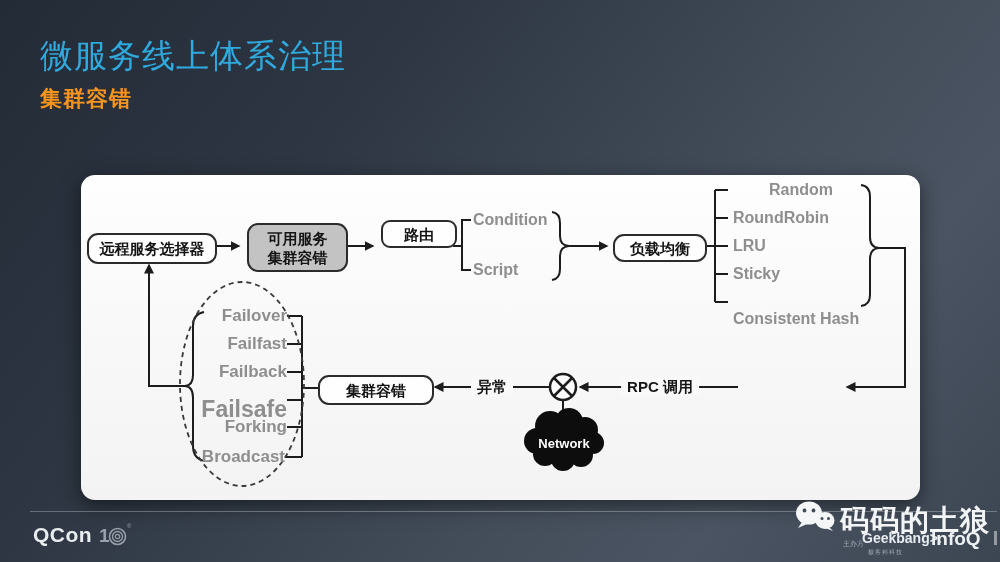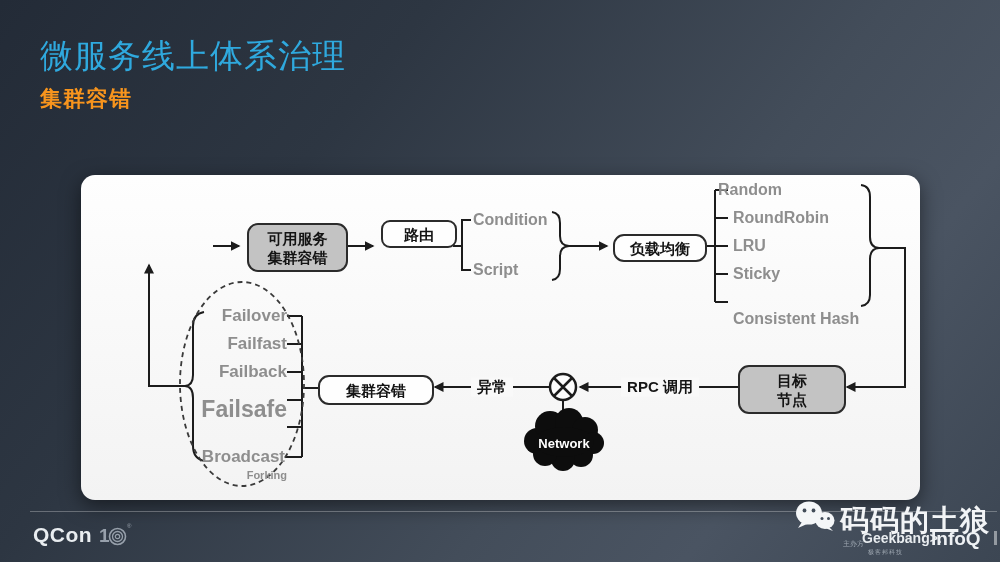--- a/index.html
+++ b/index.html
@@ -89,52 +89,51 @@
       <circle cx="488" cy="247" r="14"></circle>
       <circle cx="504" cy="255" r="13"></circle>
       <circle cx="512" cy="268" r="11"></circle>
       <circle cx="500" cy="280" r="12"></circle>
       <circle cx="482" cy="284" r="12"></circle>
       <circle cx="464" cy="279" r="12"></circle>
       <ellipse cx="483" cy="267" rx="30" ry="15"></ellipse>
     </g>
   </svg>
 
+  <div class="node" style="left:6px;top:58px;width:126px;height:27px;">
+    <span>远程服务选择器</span>
+  </div>
   <div class="node gray" style="left:166px;top:48px;width:97px;height:45px;">
     <span>可用服务</span>
     <span>集群容错</span>
   </div>
   <div class="node" style="left:300px;top:45px;width:72px;height:24px;border-radius:9px;">
     <span>路由</span>
   </div>
   <div class="node" style="left:532px;top:59px;width:90px;height:24px;">
     <span>负载均衡</span>
   </div>
-  <div class="node gray" style="left:657px;top:190px;width:104px;height:45px;">
-    <span>目标</span>
-    <span>节点</span>
-  </div>
   <div class="node" style="left:237px;top:200px;width:112px;height:26px;">
     <span>集群容错</span>
   </div>
 
   <div class="gtxt" style="left:392px;top:35px;">Condition</div>
   <div class="gtxt" style="left:392px;top:85px;">Script</div>
 
-  <div class="gtxt" style="left:637px;top:5px;">Random</div>
+  <div class="gtxt" style="left:688px;top:5px;">Random</div>
   <div class="gtxt" style="left:652px;top:33px;">RoundRobin</div>
   <div class="gtxt" style="left:652px;top:61px;">LRU</div>
   <div class="gtxt" style="left:652px;top:89px;">Sticky</div>
   <div class="gtxt" style="left:652px;top:117px;margin-top:17px;">Consistent Hash</div>
 
   <div class="gtxt right" style="left:60px;top:131px;width:146px;font-size:17px;">Failover</div>
   <div class="gtxt right" style="left:60px;top:159px;width:146px;font-size:17px;">Failfast</div>
   <div class="gtxt right" style="left:60px;top:187px;width:146px;font-size:17px;">Failback</div>
   <div class="gtxt right" style="left:60px;top:224px;width:146px;font-size:23px;">Failsafe</div>
-  <div class="gtxt right" style="left:60px;top:242px;width:146px;font-size:11px;margin-top:48px;">Forking</div>
+  <div class="gtxt right" style="left:60px;top:242px;width:146px;font-size:17px;">Forking</div>
   <div class="gtxt right" style="left:58px;top:272px;width:146px;font-size:17px;">Broadcast</div>
 
   <div class="linelabel" style="left:579px;top:212px;">RPC 调用</div>
   <div class="linelabel" style="left:411px;top:212px;">异常</div>
   <div class="netlabel" style="left:483px;top:268px;">Network</div>
 </div>
 
 <div class="abs sep"></div>
 <div class="abs qcon">QCon</div>
 <div class="abs qcon-one">1</div>

